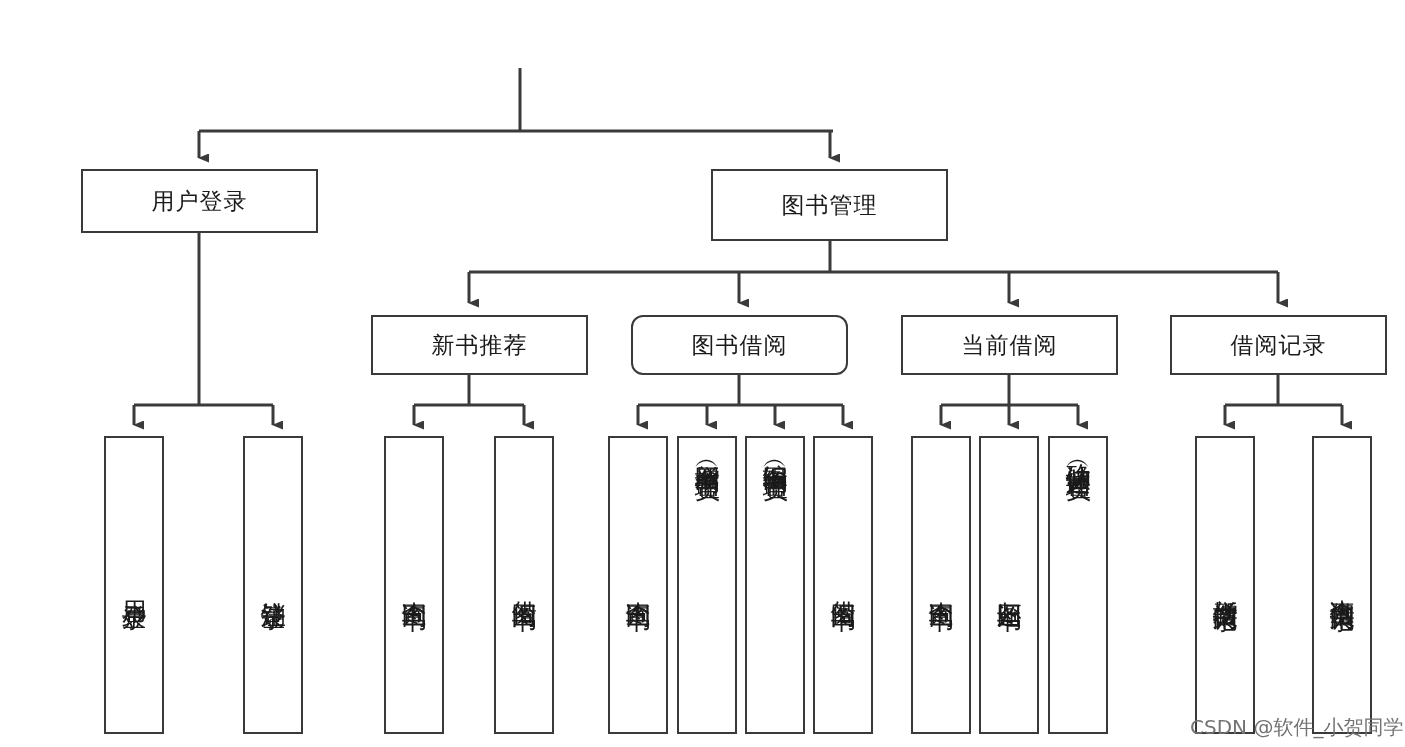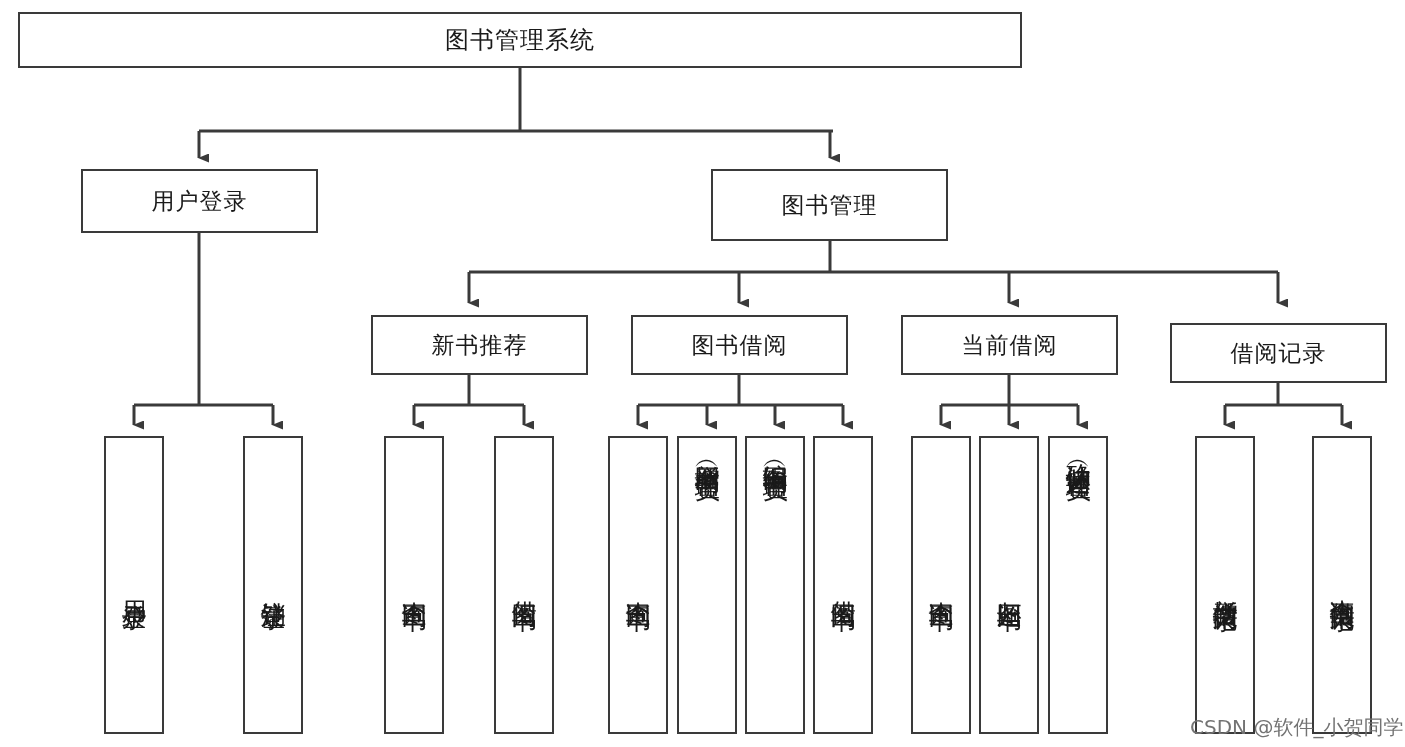--- a/index.html
+++ b/index.html
@@ -121,41 +121,38 @@
       <path d="M1009,405 L1009,425" marker-end="url(#arrow)"></path>
       <path d="M1078,405 L1078,425" marker-end="url(#arrow)"></path>
 
       <path d="M1278,375 L1278,405"></path>
       <path d="M1225,405 L1342,405"></path>
       <path d="M1225,405 L1225,425" marker-end="url(#arrow)"></path>
       <path d="M1342,405 L1342,425" marker-end="url(#arrow)"></path>
     </g>
   </svg>
 
-  <div class="node root horiz" style="left:18px; top:12px; width:1004px; height:56px;">
-    <span>图书管理系统</span>
-  </div>
 
   <div class="node horiz" style="left:81px; top:169px; width:237px; height:64px;">
     <span>用户登录</span>
   </div>
   <div class="node horiz" style="left:711px; top:169px; width:237px; height:72px;">
     <span>图书管理</span>
   </div>
 
   <div class="node horiz" style="left:371px; top:315px; width:217px; height:60px;">
     <span>新书推荐</span>
   </div>
-  <div class="node horiz" style="left:631px; top:315px; width:217px; height:60px;">
+  <div class="node horiz" style="left:631px; top:315px; width:217px; height:60px;border-radius:12px;">
     <span>图书借阅</span>
   </div>
   <div class="node horiz" style="left:901px; top:315px; width:217px; height:60px;">
     <span>当前借阅</span>
   </div>
-  <div class="node horiz" style="left:1170px; top:315px; width:217px; height:60px;margin-top:8px;">
+  <div class="node horiz" style="left:1170px; top:315px; width:217px; height:60px;">
     <span>借阅记录</span>
   </div>
 
   <div class="node leaf center" style="left:104px; top:436px; width:60px; height:298px;">
     <span class="leaf-text">用户登录</span>
   </div>
   <div class="node leaf center" style="left:243px; top:436px; width:60px; height:298px;">
     <span class="leaf-text">注销登录</span>
   </div>
 

